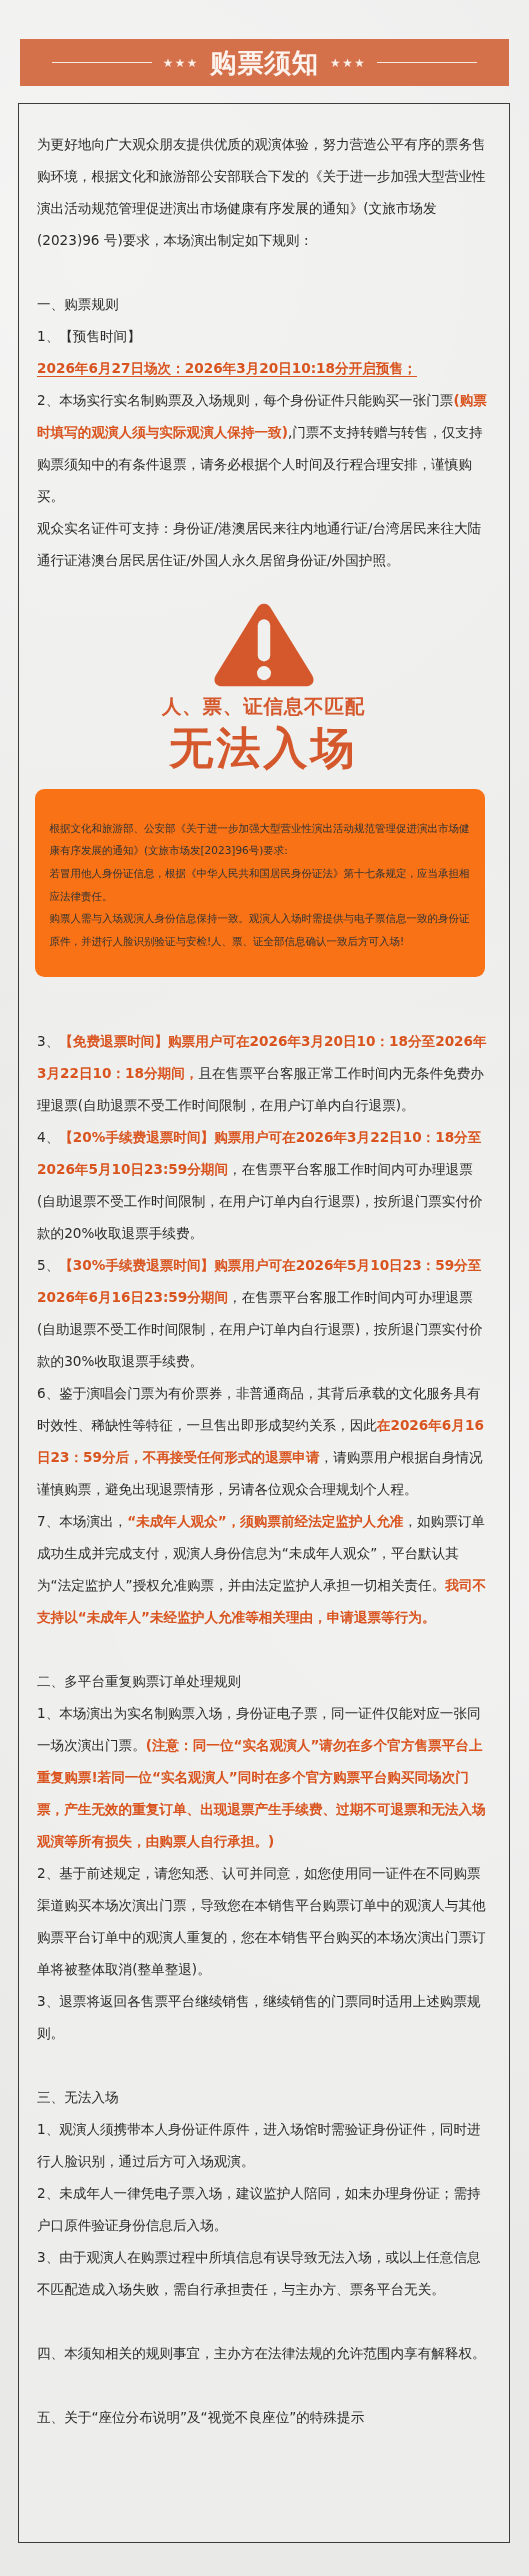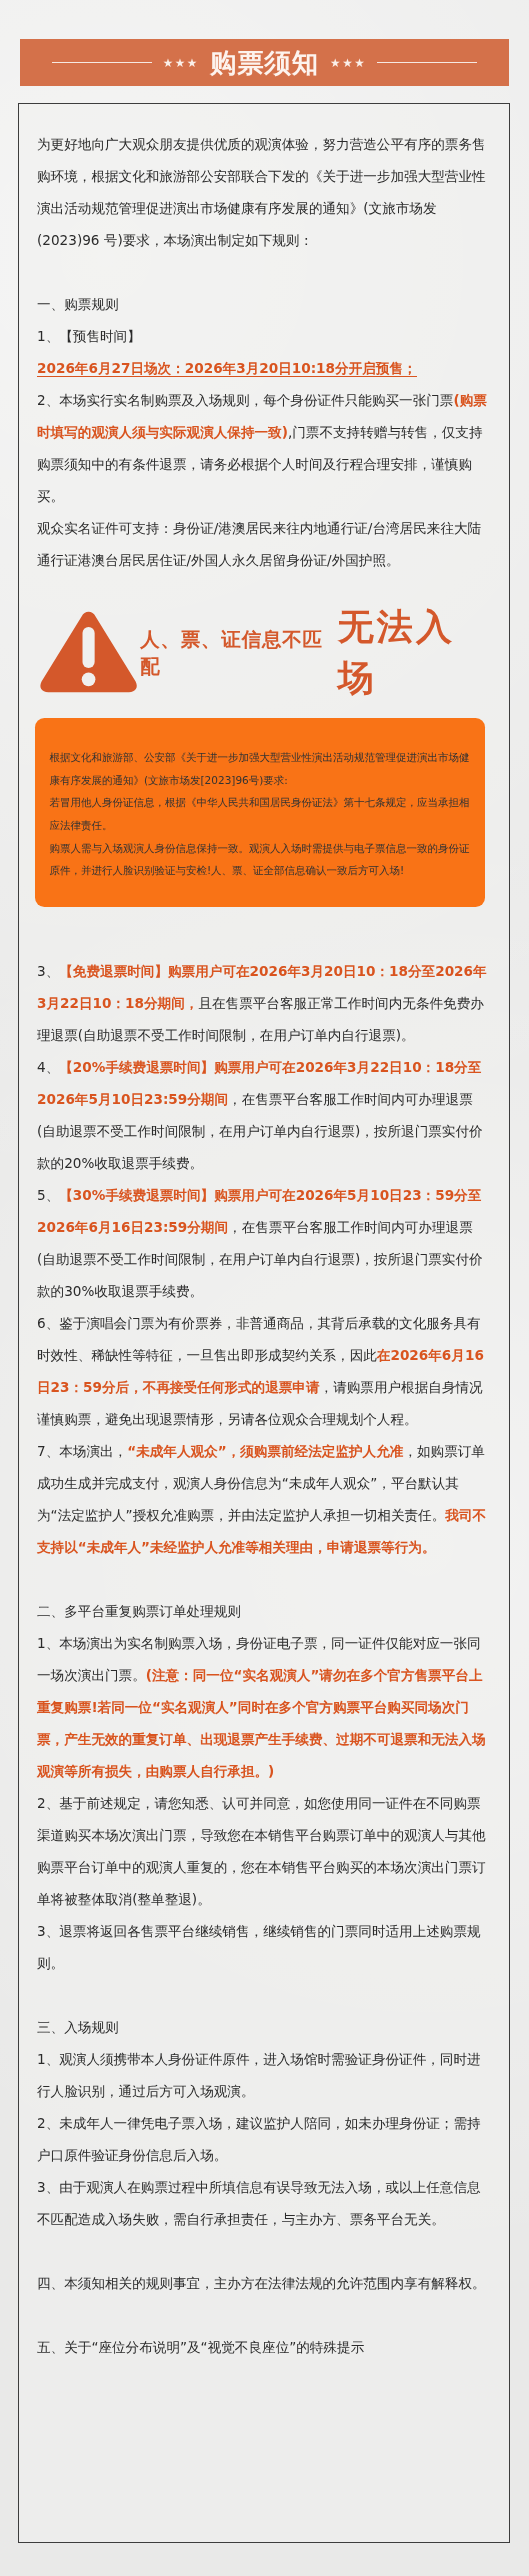--- a/index.html
+++ b/index.html
@@ -40,25 +40,25 @@
     position: absolute;
     left: 37px; top: 128px; width: 453px;
     font-size: 13.6px; line-height: 32px;
   }
   .content p { margin: 0; }
   .gap { height: 32px; }
   .hl { color: #d9541f; font-weight: bold; }
   .ul { border-bottom: 1.2px solid #d9541f; }
   .warning {
     margin: 23px 0 0 0;
-    display: flex; flex-direction: row; align-items: center;
+    display: flex; flex-direction: column; align-items: center;
   }
   .warn-tri { width: 106px; height: 89px; }
   .warn-sub { color: #d4582b; font-weight: bold; font-size: 19.5px; margin-top: 6.2px; line-height: 26.5px; letter-spacing: 0.8px; }
-  .warn-main { color: #d4582b; font-weight: bold; font-size: 36px; line-height: 51px; letter-spacing: 3.1px; margin-top: 1.6px; }
+  .warn-main { color: #d4582b; font-weight: bold; font-size: 44px; line-height: 51px; letter-spacing: 3.1px; margin-top: 1.6px; }
   .notice-card {
     margin: 15.6px 0 0 3.1px;
     width: 450px;
     background: #f97316;
     border-radius: 9.3px;
     padding: 28px 14px 25px 14px;
     box-sizing: border-box;
     font-size: 10.5px; line-height: 22.6px; color: #333;
     margin-left: -1.6px;
   }
@@ -124,21 +124,21 @@
   <div class="gap"></div>
 
   <p>二、多平台重复购票订单处理规则</p>
   <p>
     <span>1、本场演出为实名制购票入场，身份证电子票，同一证件仅能对应一张同一场次演出门票。</span><span class="hl">(注意：同一位“实名观演人”请勿在多个官方售票平台上重复购票!若同一位“实名观演人”同时在多个官方购票平台购买同场次门票，产生无效的重复订单、出现退票产生手续费、过期不可退票和无法入场观演等所有损失，由购票人自行承担。)</span>
   </p>
   <p>2、基于前述规定，请您知悉、认可并同意，如您使用同一证件在不同购票渠道购买本场次演出门票，导致您在本销售平台购票订单中的观演人与其他购票平台订单中的观演人重复的，您在本销售平台购买的本场次演出门票订单将被整体取消(整单整退)。</p>
   <p>3、退票将返回各售票平台继续销售，继续销售的门票同时适用上述购票规则。</p>
   <div class="gap"></div>
 
-  <p>三、入场规则</p>
+  <p>三、无法入场</p>
   <p>1、观演人须携带本人身份证件原件，进入场馆时需验证身份证件，同时进行人脸识别，通过后方可入场观演。</p>
   <p>2、未成年人一律凭电子票入场，建议监护人陪同，如未办理身份证；需持户口原件验证身份信息后入场。</p>
   <p>3、由于观演人在购票过程中所填信息有误导致无法入场，或以上任意信息不匹配造成入场失败，需自行承担责任，与主办方、票务平台无关。</p>
   <div class="gap"></div>
 
   <p>四、本须知相关的规则事宜，主办方在法律法规的允许范围内享有解释权。</p>
   <div class="gap"></div>
 
   <p>五、关于“座位分布说明”及“视觉不良座位”的特殊提示</p>
 

